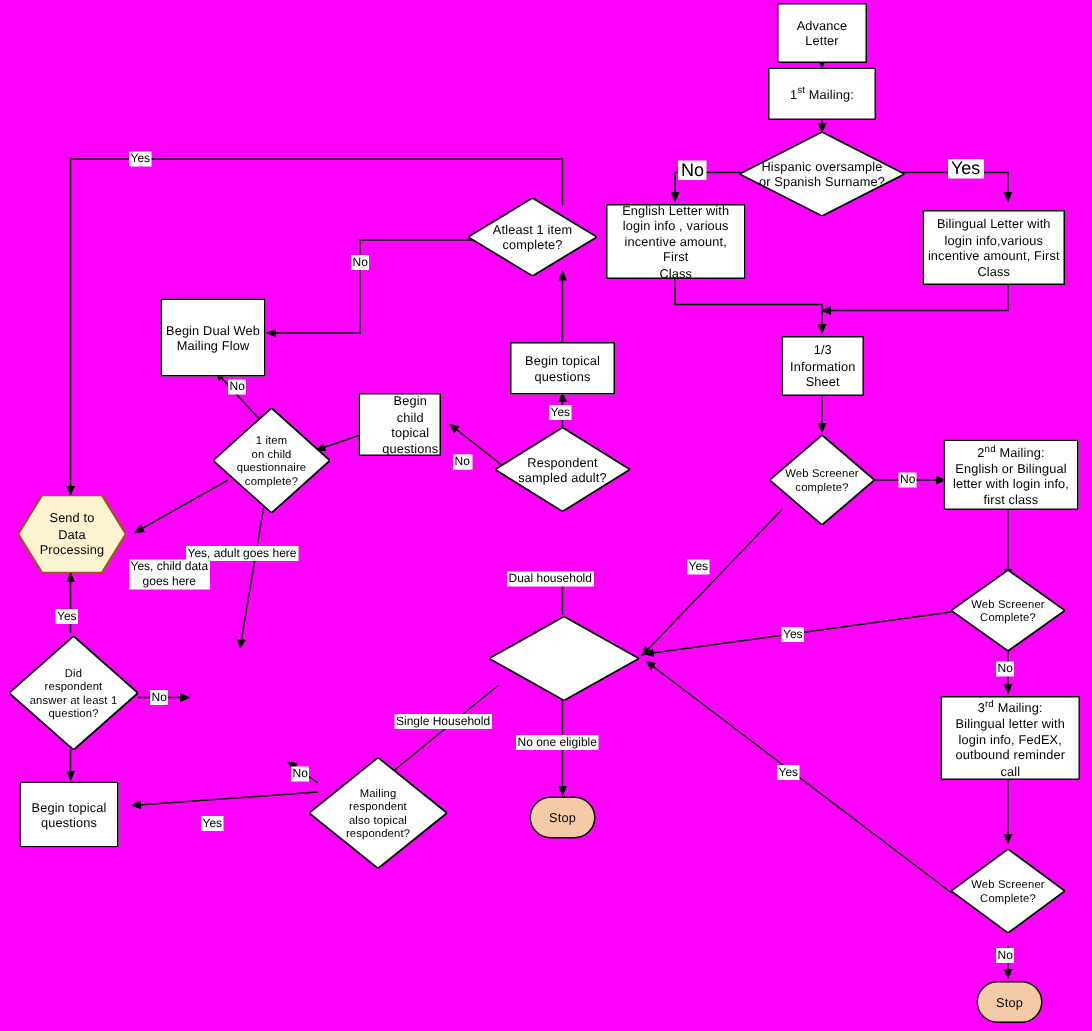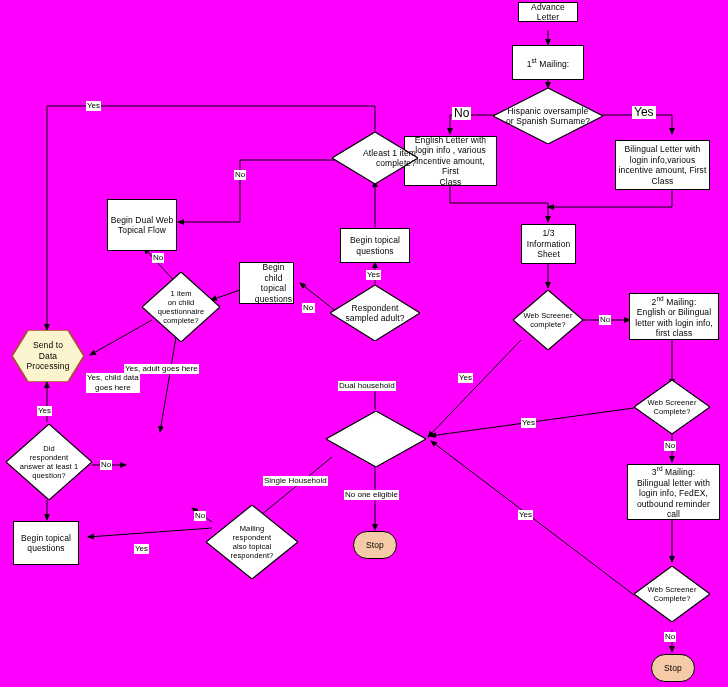--- a/index.html
+++ b/index.html
@@ -168,21 +168,21 @@
       <path d="M212,528 L88,537"></path>
 
       <path d="M212,522 L192,508"></path>
 
       <path d="M332,457 L250,524"></path>
 
       <path d="M47,500 L47,520"></path>
     </g>
   </svg>
 
-  <div class="node rect" style="left:518px; top:2px; width:60px; height:20px;">
+  <div class="node rect" style="left:518px; top:2px; width:60px; height:40px;">
     <span class="node-text" style="white-space:pre-line;">Advance
 Letter</span>
   </div>
 
   <div class="node rect" style="left:512px; top:45px; width:72px; height:35px;">
     <span class="node-text">1<sup>st</sup> Mailing:</span>
   </div>
 
   <div class="node diamond" style="left:493px; top:88px; width:110px; height:56px;">
     <svg class="dia-shape" viewBox="0 0 110 56" preserveAspectRatio="none">
@@ -264,31 +264,31 @@
     </svg>
     <span class="node-text" style="white-space:pre-line;">Respondent
 sampled adult?</span>
   </div>
 
   <div class="node rect" style="left:340px; top:228px; width:70px; height:35px;">
     <span class="node-text" style="white-space:pre-line;">Begin topical
 questions</span>
   </div>
 
-  <div class="node diamond" style="left:332px; top:132px; width:86px; height:52px;text-align:right;">
+  <div class="node diamond" style="left:312px; top:132px; width:86px; height:52px;">
     <svg class="dia-shape" viewBox="0 0 86 52" preserveAspectRatio="none">
       <polygon points="43,0 86,26 43,52 0,26" fill="#FFFFFF" stroke="#000000" stroke-width="1.2"></polygon>
     </svg>
     <span class="node-text" style="white-space:pre-line;">Atleast 1 item
 complete?</span>
   </div>
 
   <div class="node rect" style="left:107px; top:199px; width:70px; height:52px;">
     <span class="node-text" style="white-space:pre-line;">Begin Dual Web
-Topical Flow</span>
+Mailing Flow</span>
   </div>
 
   <div class="node diamond" style="left:142px; top:272px; width:78px; height:70px;">
     <svg class="dia-shape" viewBox="0 0 78 70" preserveAspectRatio="none">
       <polygon points="39,0 78,35 39,70 0,35" fill="#FFFFFF" stroke="#000000" stroke-width="1.2"></polygon>
     </svg>
     <span class="node-text" style="white-space:pre-line; font-size:7.5px; line-height:9px;">1 item
 on child
 questionnaire
 complete?</span>

